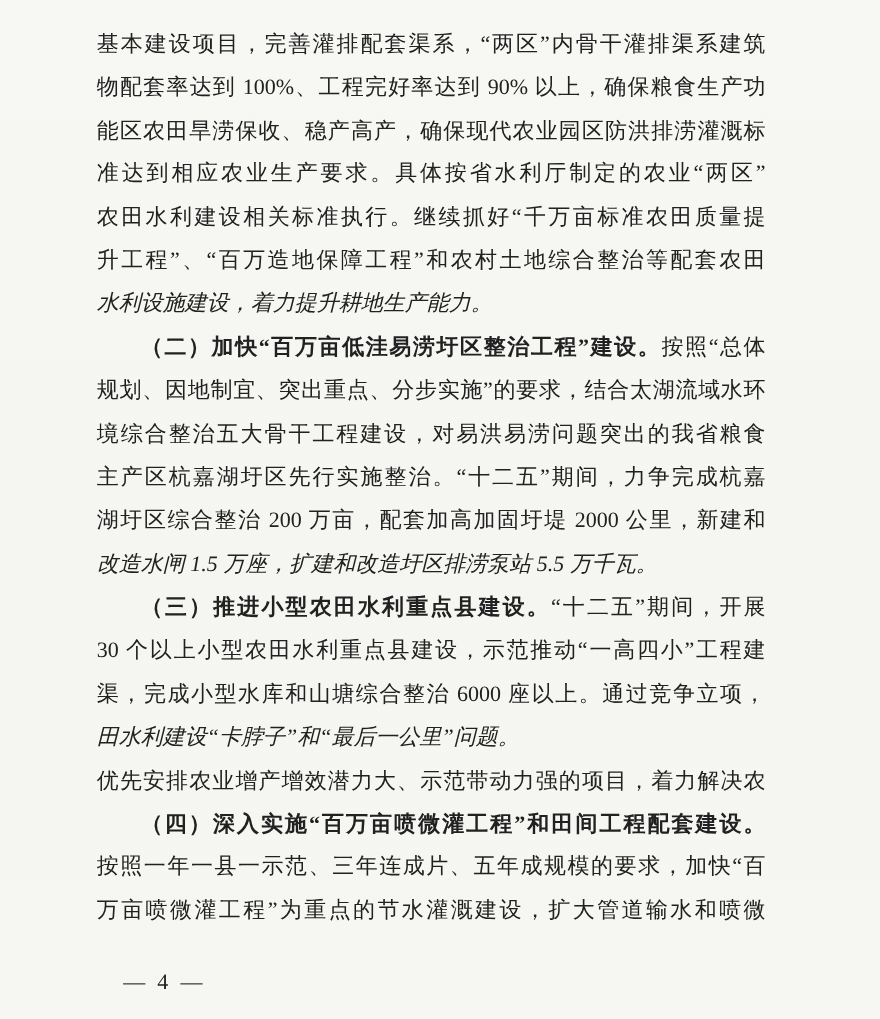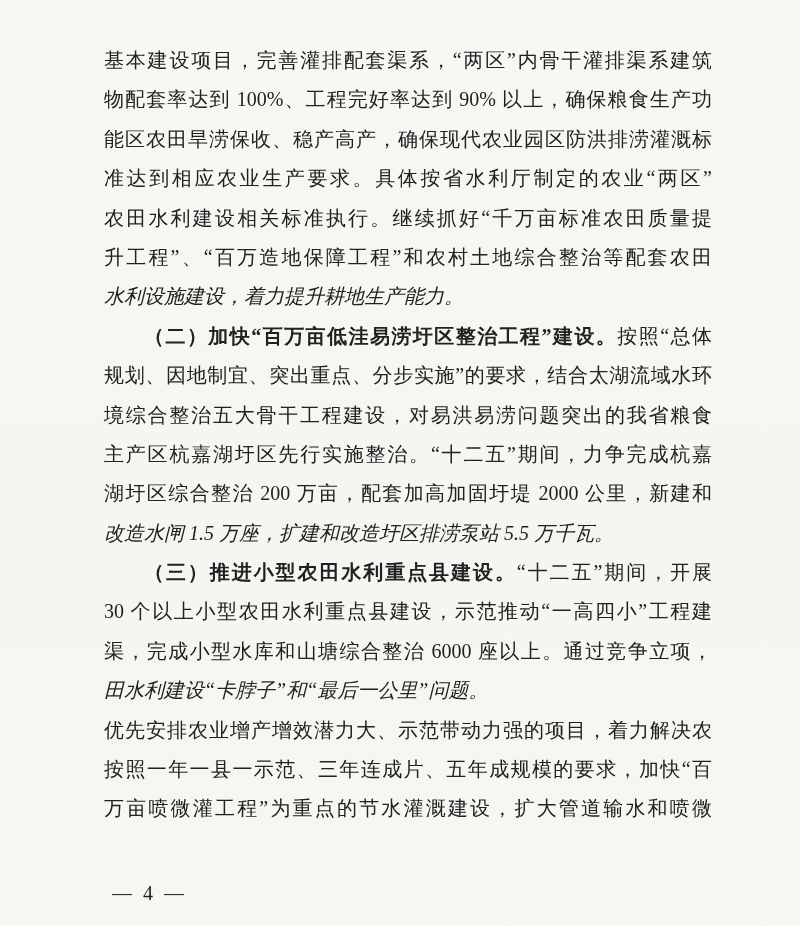--- a/index.html
+++ b/index.html
@@ -11,24 +11,23 @@
     position: relative;
     width: 800px;
     height: 926px;
     background: linear-gradient(180deg, #f7f7f4 0%, #f5f5f2 55%, #f6f6f3 100%);
     overflow: hidden;
     font-family: "Liberation Serif", "DejaVu Serif", serif;
     color: #212121;
   }
   .text-area {
     position: absolute;
-    left: 104px;
+    left: 88px;
     top: 21px;
     width: 608px;
-    margin-top: 20px;
   }
   .line {
     font-size: 20px;
     height: 39.4px;
     line-height: 39.4px;
     text-align: justify;
     text-align-last: justify;
     white-space: normal;
   }
   .line.indent {
@@ -67,17 +66,18 @@
       <div class="line"><span class="seg-regular">规划、因地制宜、突出重点、分步实施”的要求，结合太湖流域水环</span></div>
       <div class="line"><span class="seg-regular">境综合整治五大骨干工程建设，对易洪易涝问题突出的我省粮食</span></div>
       <div class="line"><span class="seg-regular">主产区杭嘉湖圩区先行实施整治。“十二五”期间，力争完成杭嘉</span></div>
       <div class="line"><span class="seg-regular">湖圩区综合整治 200 万亩，配套加高加固圩堤 2000 公里，新建和</span></div>
       <div class="line end"><span class="seg-regular">改造水闸 1.5 万座，扩建和改造圩区排涝泵站 5.5 万千瓦。</span></div>
       <div class="line indent"><span class="seg-bold">（三）推进小型农田水利重点县建设。</span><span class="seg-regular">“十二五”期间，开展</span></div>
       <div class="line"><span class="seg-regular">30 个以上小型农田水利重点县建设，示范推动“一高四小”工程建</span></div>
       <div class="line"><span class="seg-regular">渠，完成小型水库和山塘综合整治 6000 座以上。通过竞争立项，</span></div>
       <div class="line end"><span class="seg-regular">田水利建设“卡脖子”和“最后一公里”问题。</span></div>
       <div class="line"><span class="seg-regular">优先安排农业增产增效潜力大、示范带动力强的项目，着力解决农</span></div>
+      <div class="line indent"><span class="seg-bold">（四）深入实施“百万亩喷微灌工程”和田间工程配套建设。</span></div>
       <div class="line"><span class="seg-regular">按照一年一县一示范、三年连成片、五年成规模的要求，加快“百</span></div>
       <div class="line"><span class="seg-regular">万亩喷微灌工程”为重点的节水灌溉建设，扩大管道输水和喷微</span></div>
     </div>
   <div class="page-number">— 4 —</div>
 </div>
 
 </body></html>

